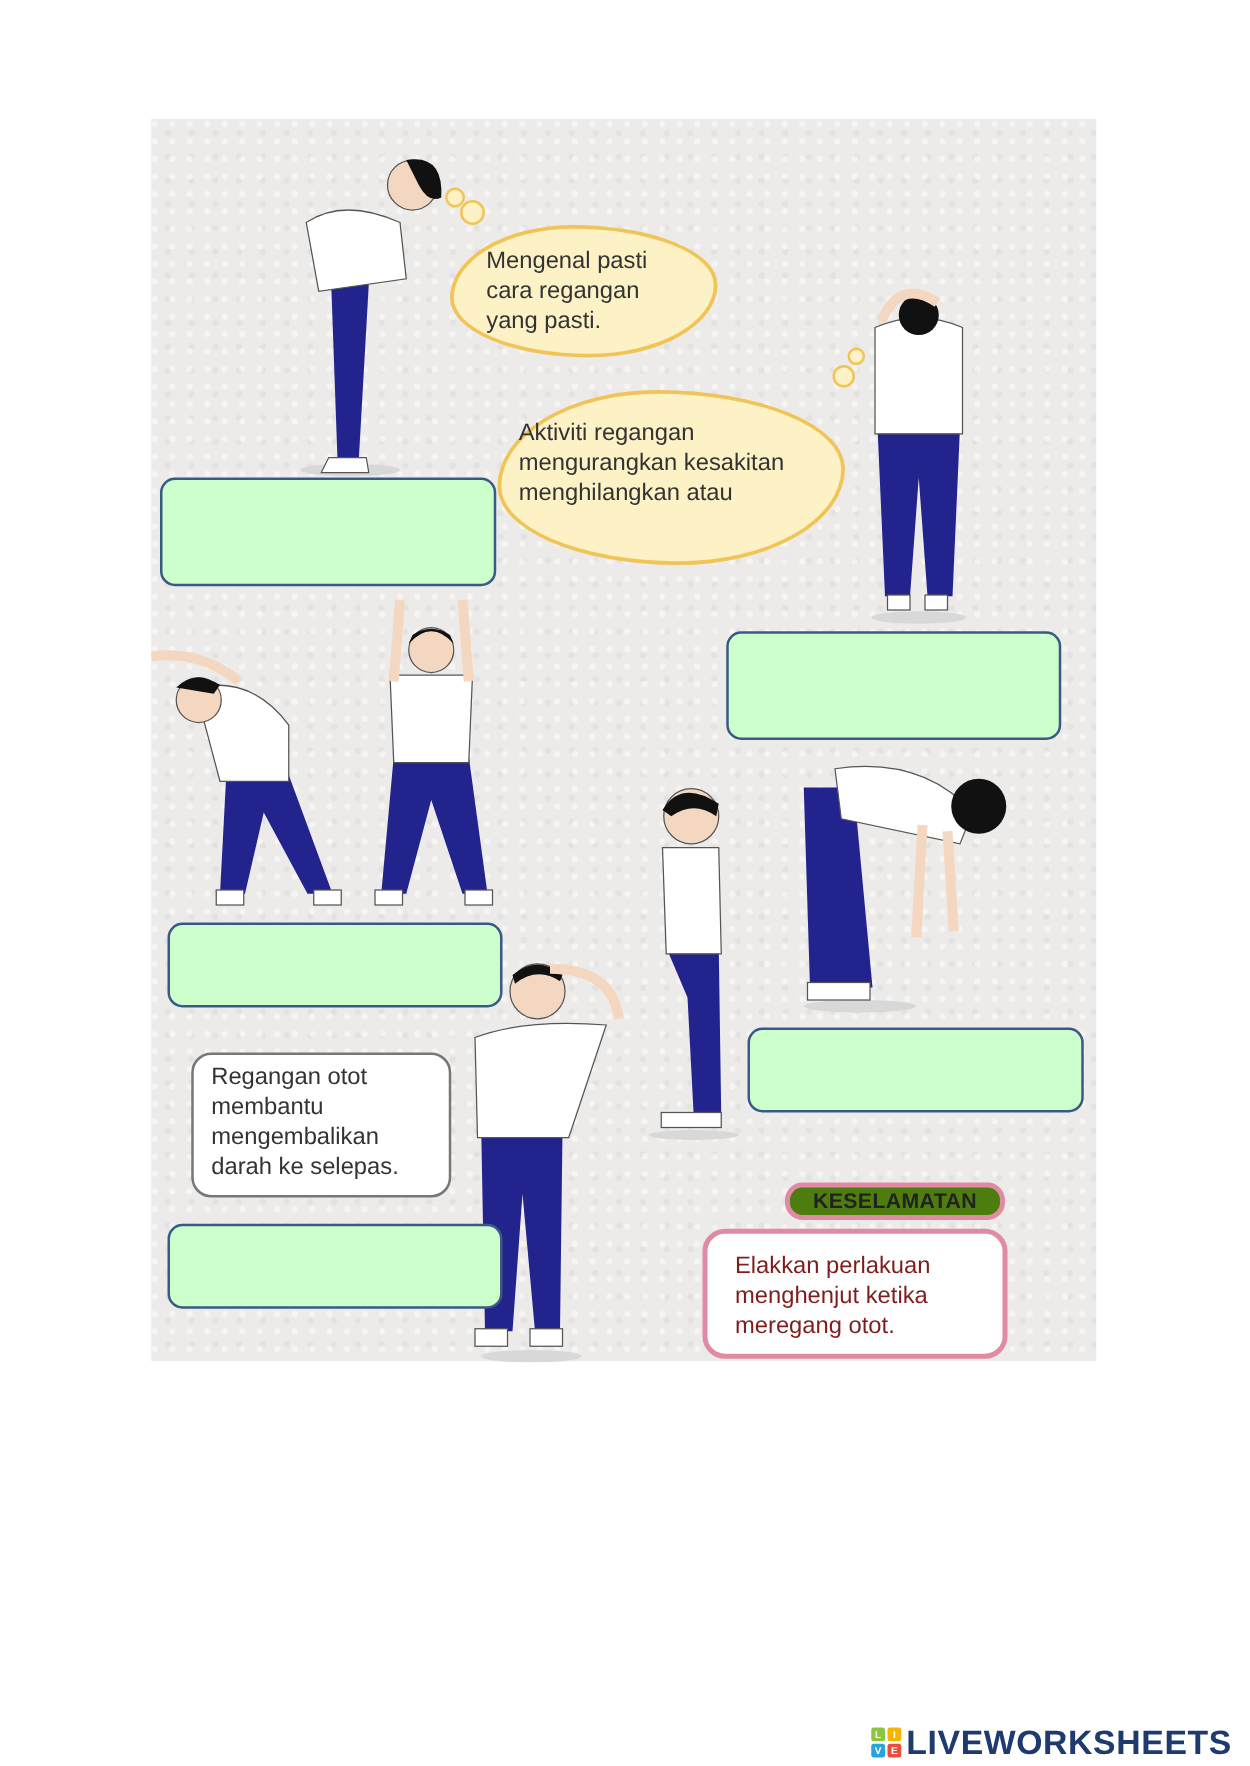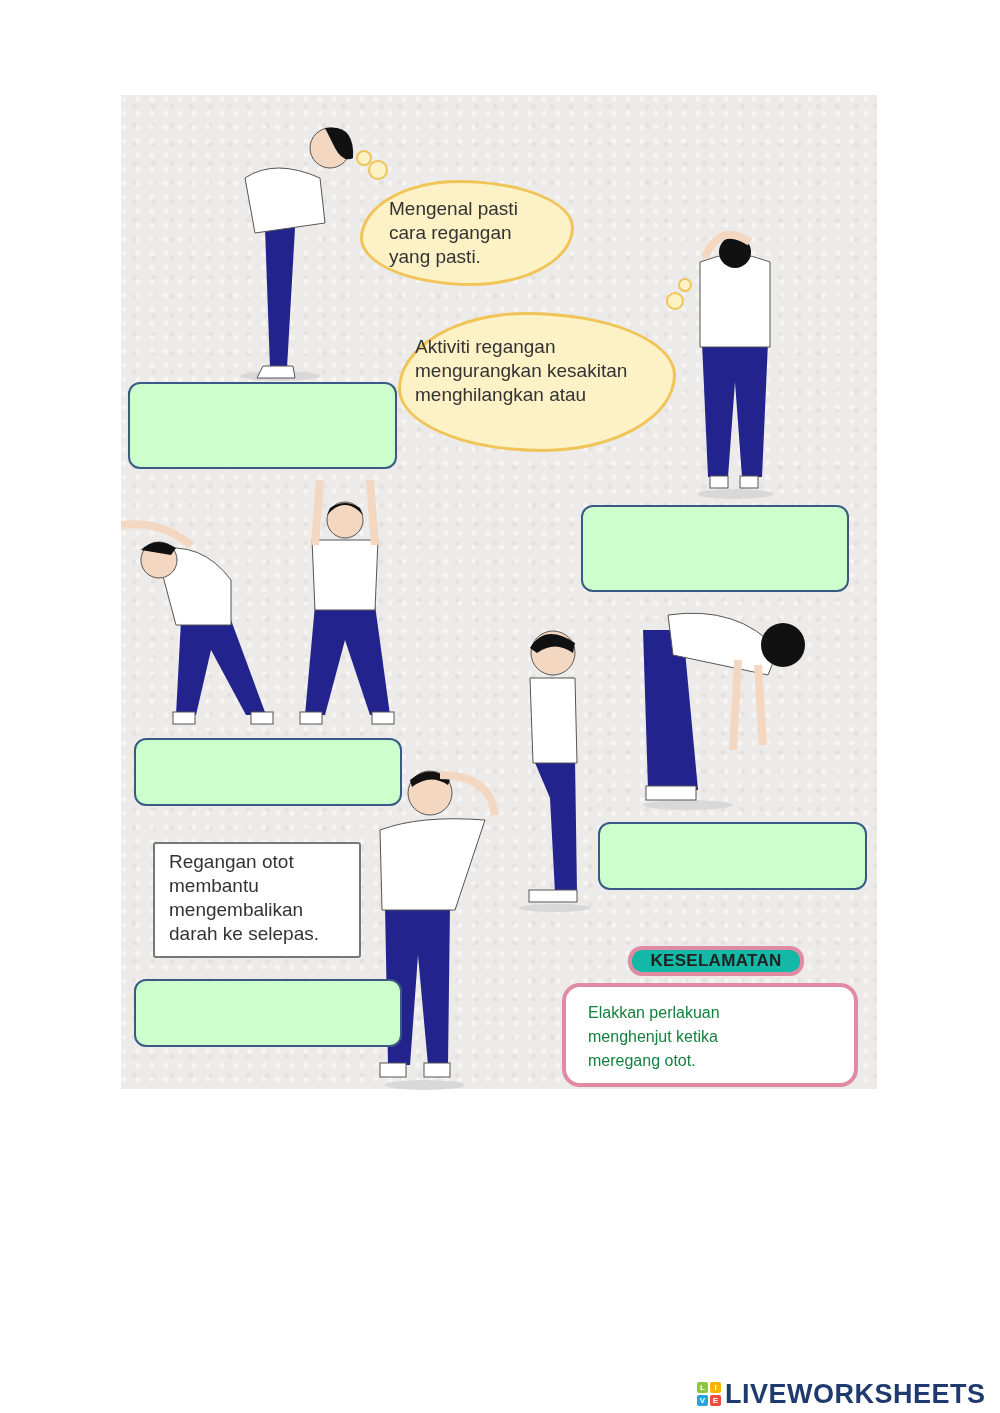--- a/index.html
+++ b/index.html
@@ -2,23 +2,23 @@
 <html><head>
 <meta charset="utf-8">
 <style>
   html,body{margin:0;padding:0;}
   body{width:1000px;height:1413px;background:#ffffff;position:relative;overflow:hidden;font-family:"Liberation Sans",sans-serif;}
   .panel{position:absolute;left:121px;top:95px;width:756px;height:994px;background:#ecebe9;
     background-image:radial-gradient(circle at 20% 30%,rgba(255,255,255,.5) 0 2px,transparent 3px),radial-gradient(circle at 70% 60%,rgba(200,200,200,.25) 0 2px,transparent 3px);
     background-size:14px 14px,19px 19px;}
   .thought{position:absolute;background:#fdf1c6;border:3px solid #f0c456;border-radius:46% 54% 48% 52%/55% 45% 55% 45%;color:#333;font-size:19px;line-height:24px;box-sizing:border-box;}
   .bubble-dot{position:absolute;border:2px solid #f0c456;background:#fdf1c6;border-radius:50%;}
-  .speech{position:absolute;background:#fff;border:2px solid #777;border-radius:3px;color:#333;font-size:19px;line-height:24px;box-sizing:border-box;padding:6px 14px;}
-  .safety-tag{position:absolute;left:628px;top:946px;width:176px;height:30px;background:#14b8a6;border:4px solid #e08aa3;border-radius:14px;box-sizing:border-box;font-weight:bold;font-size:17px;line-height:22px;text-align:center;color:#222;letter-spacing:.3px;}
-  .safety-box{position:absolute;left:562px;top:983px;width:296px;height:104px;background:#fff;border:4px solid #e08aa3;border-radius:18px;box-sizing:border-box;padding:14px 22px;font-size:16px;line-height:24px;color:#15803d;}
+  .speech{position:absolute;background:#fff;border:2px solid #777;border-radius:16px;color:#333;font-size:19px;line-height:24px;box-sizing:border-box;padding:6px 14px;}
+  .safety-tag{position:absolute;left:628px;top:946px;width:176px;height:30px;background:#4d7c0f;border:4px solid #e08aa3;border-radius:14px;box-sizing:border-box;font-weight:bold;font-size:17px;line-height:22px;text-align:center;color:#222;letter-spacing:.3px;}
+  .safety-box{position:absolute;left:562px;top:983px;width:244px;height:104px;background:#fff;border:4px solid #e08aa3;border-radius:18px;box-sizing:border-box;padding:14px 22px;font-size:19px;line-height:24px;color:#7f1d1d;}
   .answer{position:absolute;background:#ccffcc;border:2px solid #3a5a85;border-radius:12px;box-sizing:border-box;}
   .fig{position:absolute;}
   .logo{position:absolute;left:697px;top:1380px;height:28px;display:flex;align-items:center;}
   .logo-grid{display:grid;grid-template-columns:11px 11px;grid-template-rows:11px 11px;gap:2px;margin-right:4px;}
   .logo-grid span{display:block;font-size:8px;color:#fff;font-weight:bold;text-align:center;line-height:11px;border-radius:2px;}
   .logo-text{font-weight:bold;font-size:27px;color:#1e3a6e;letter-spacing:.5px;font-family:"Liberation Sans",sans-serif;}
 </style>
 </head>
 <body>
 

